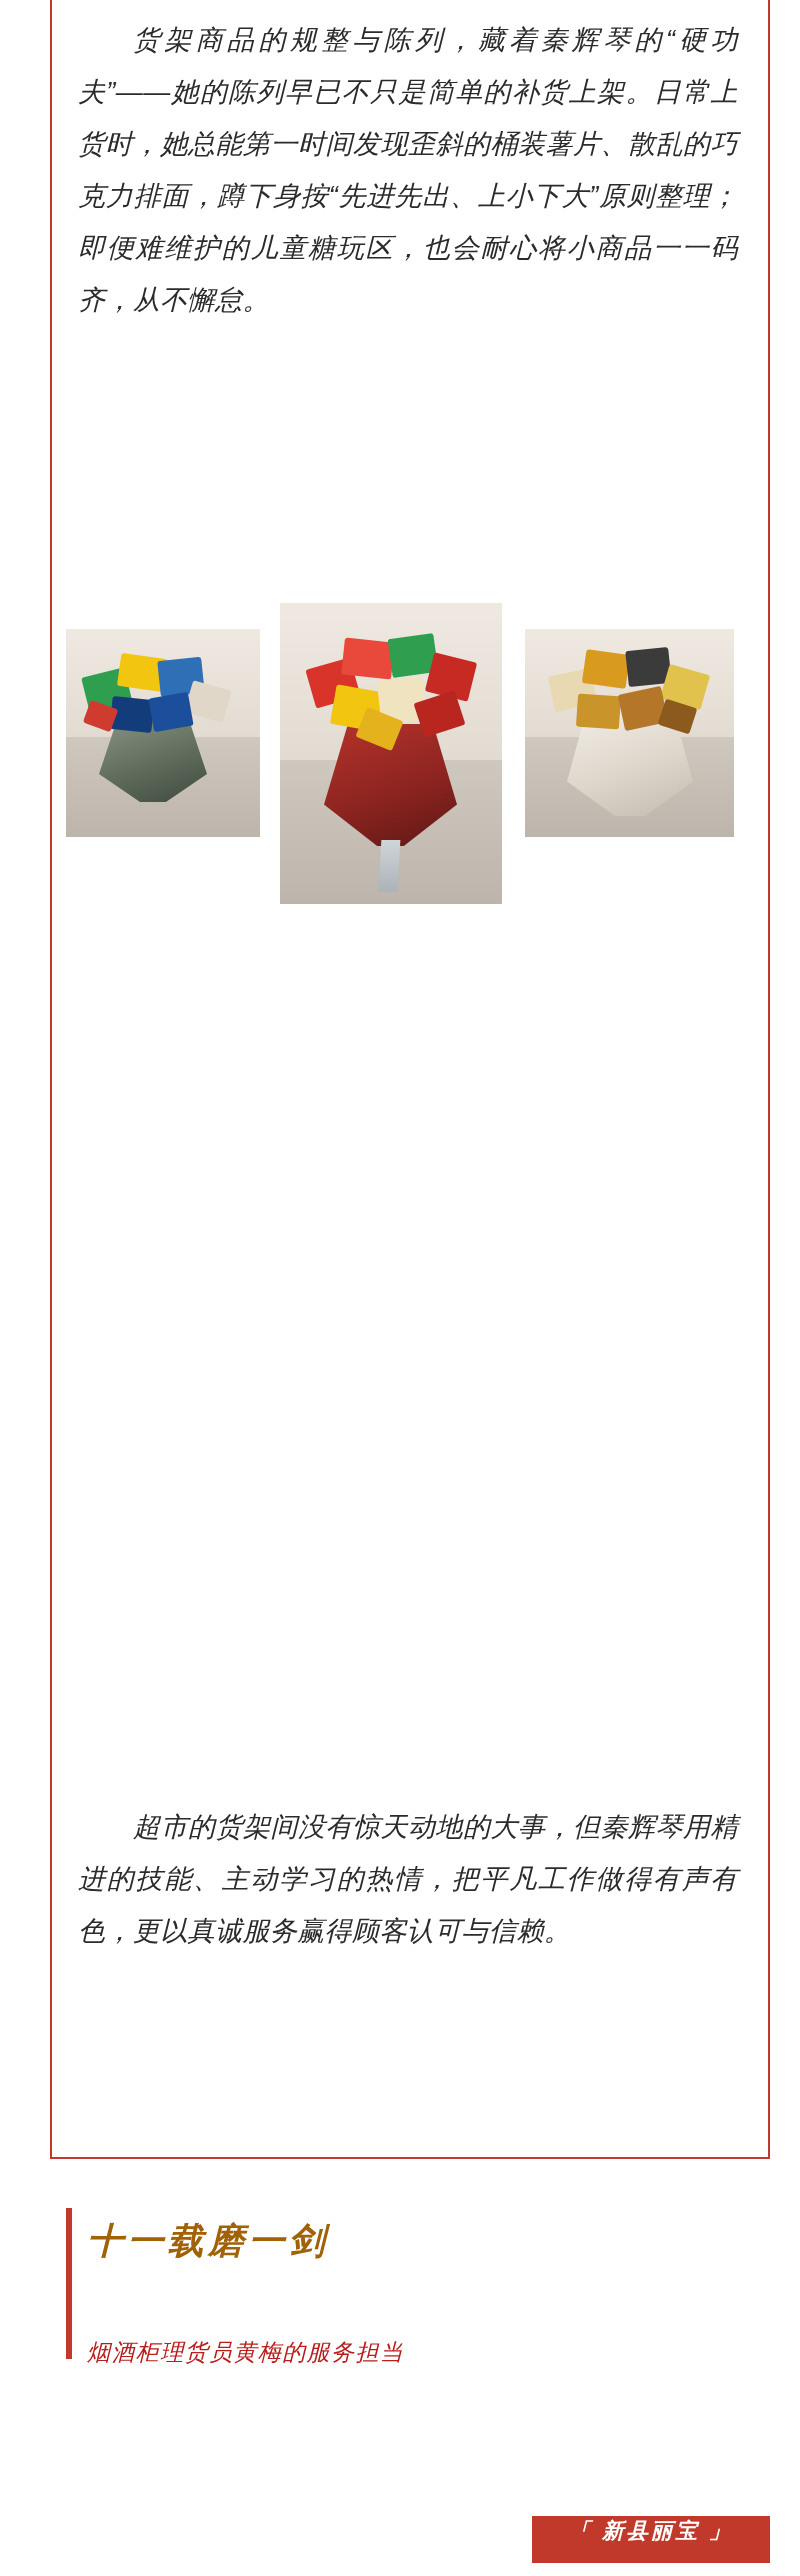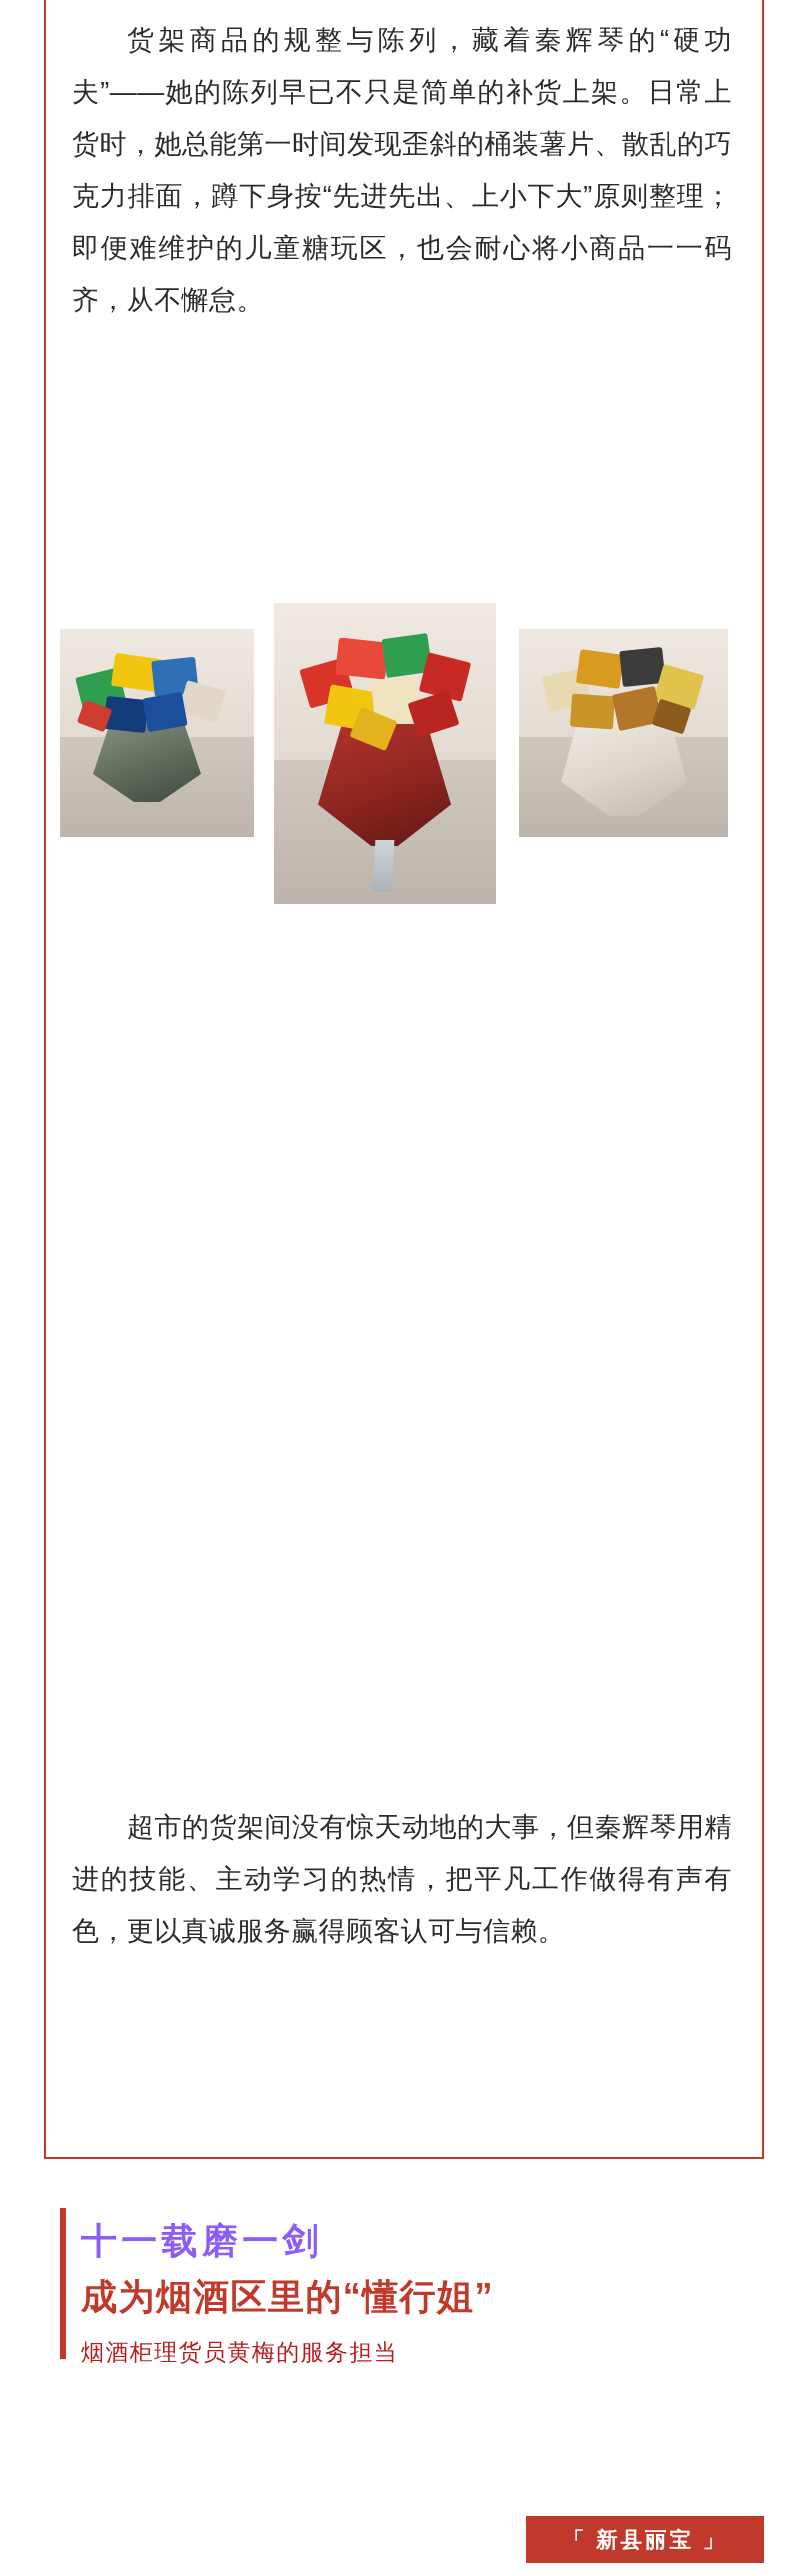--- a/index.html
+++ b/index.html
@@ -11,24 +11,25 @@
     width: 801px;
     height: 2576px;
     position: relative;
     font-family: "Liberation Sans", sans-serif;
     overflow: hidden;
   }
 
   
   #page {
     position: absolute;
-    left: 4px; top: 0;
+    left: 10px; top: 0;
     width: 756px;
     height: 2576px;
     background: #ffffff;
+    font-style: italic;
   }
 
   
   .frame-line-left {
     position: absolute;
     left: 40px;
     top: 0;
     width: 2.2px;
     height: 2159px;
     background: #c0392b;
@@ -171,21 +172,21 @@
     height: 151px;
     background: #c0392b;
   }
   .h-line1 {
     position: absolute;
     left: 77px;
     top: 2217px;
     font-size: 36px;
     font-weight: bold;
     letter-spacing: 4.3px;
-    color: #8b5cf6;
+    color: #a16207;
     font-family: "Liberation Sans", sans-serif;
     white-space: nowrap;
   }
   .h-line2 {
     position: absolute;
     left: 77px;
     top: 2273px;
     font-size: 36px;
     font-weight: bold;
     letter-spacing: 1.4px;
@@ -214,21 +215,21 @@
     background: #ffffff;
   }
   .footer-badge {
     position: absolute;
     left: 522px;
     top: 2516px;
     width: 238px;
     height: 47px;
     background: #c0392b;
     display: flex;
-    align-items: center;
+    align-items: flex-start;
     justify-content: center;
   }
   .footer-badge span {
     color: #ffffff;
     font-size: 21.5px;
     letter-spacing: 2.9px;
     font-family: "Liberation Sans", sans-serif;
     font-weight: bold;
   }
 </style>
@@ -293,21 +294,20 @@
     </div>
 
   </div>
 
 
   <p class="para" id="para3">超市的货架间没有惊天动地的大事，但秦辉琴用精进的技能、主动学习的热情，把平凡工作做得有声有色，更以真诚服务赢得顾客认可与信赖。</p>
 
   <div class="heading-rule"></div>
 
   <div class="h-line1">十一载磨一剑</div>
-  <div class="h-line2">成为烟酒区里的“懂行姐”</div>
   <div class="h-sub">烟酒柜理货员黄梅的服务担当</div>
 
   <div class="footer-bar"></div>
   <div class="footer-badge">
     <span>「 新县丽宝 」</span>
   </div>
 
 </div>
 
 

